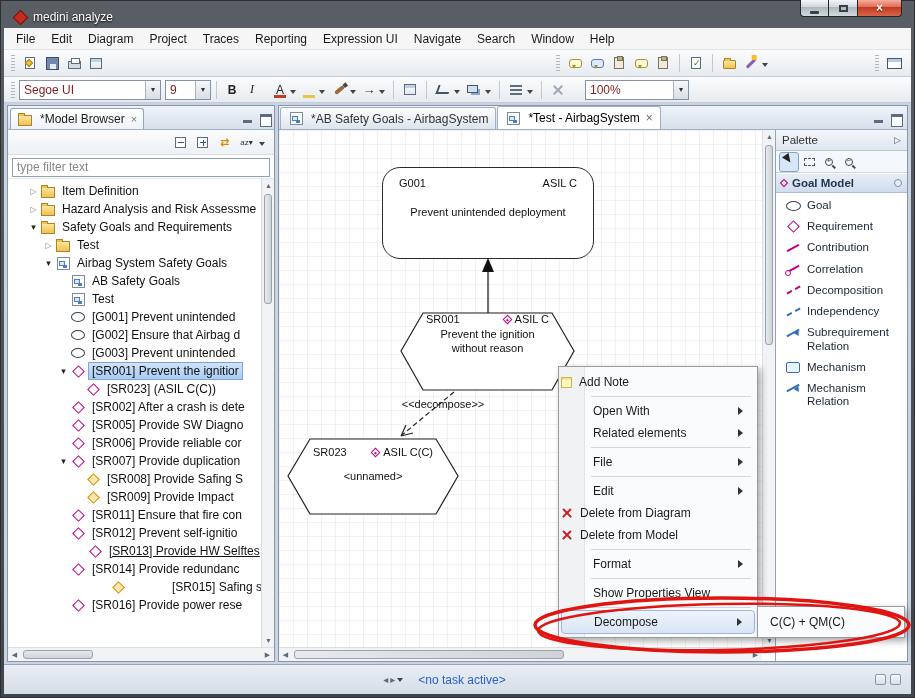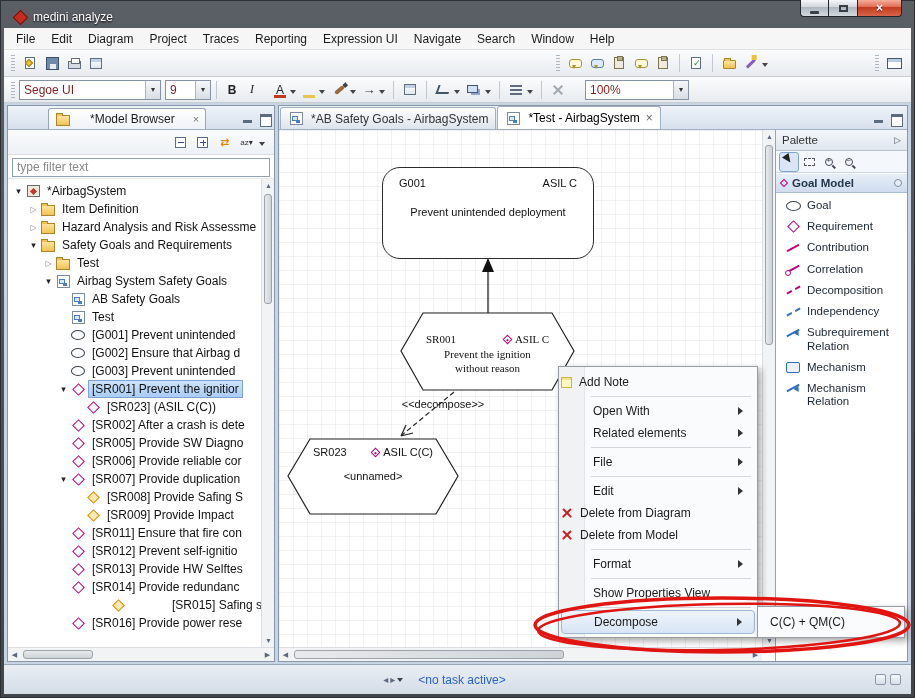--- a/index.html
+++ b/index.html
@@ -78,21 +78,21 @@
   .combo .cbtn { width:15px; background:linear-gradient(#f6f8fa,#d8dee5); border-left:1px solid #aab5c2; display:flex; align-items:center; justify-content:center; font-size:8px; color:#333; }
   .combo.font { width:142px; } .combo.size { width:46px; } .combo.zoom { width:104px; margin-left:16px; }
 
   
   .workbench { height:561px; background:#c9d4e2; padding:2px 3px; display:flex; gap:3px; }
   .panel-left { width:268px; background:#fff; border:1px solid #8796ab; display:flex; flex-direction:column; }
   .editor-stack { flex:1; background:#fff; border:1px solid #8796ab; display:flex; flex-direction:column; min-width:0; }
 
   
   .viewtabs { height:24px; background:linear-gradient(#eef3f9,#d7e0ec); border-bottom:1px solid #9fafc4; display:flex; align-items:flex-end; padding:0 2px; }
-  .viewtab { height:21px; display:flex; align-items:center; gap:16px; background:linear-gradient(#ffffff,#eef2f7); border:1px solid #93a5bb; border-bottom:none; border-radius:3px 3px 0 0; padding:0 6px; font-size:12px; color:#1c1c1c;margin-left:38px; }
+  .viewtab { height:21px; display:flex; align-items:center; gap:4px; background:linear-gradient(#ffffff,#eef2f7); border:1px solid #93a5bb; border-bottom:none; border-radius:3px 3px 0 0; padding:0 6px; font-size:12px; color:#1c1c1c; }
   .viewtab .vclose { color:#777; font-size:11px; margin-left:2px; }
   .view-minmax { margin-left:auto; display:flex; gap:3px; padding-bottom:4px; }
   .mmbtn { width:14px; height:12px; position:relative; }
   .mmbtn.mini::before { content:""; position:absolute; left:2px; bottom:2px; width:9px; height:3px; background:#5c6b7d; }
   .mmbtn.maxi::before { content:""; position:absolute; left:2px; top:1px; width:10px; height:9px; border:1px solid #5c6b7d; border-top:3px solid #5c6b7d; background:#fff; }
 
   .viewtoolbar { height:25px; border-bottom:1px solid #d7dde5; background:linear-gradient(#fafbfc,#eef1f5); display:flex; align-items:center; justify-content:flex-end; padding:0 6px; gap:3px; }
   .vtb { width:19px; height:19px; display:flex; align-items:center; justify-content:center; border-radius:2px; position:relative; }
   .i-colall { width:11px; height:11px; border:1px solid #5c6b7d; background:#fff; position:relative; }
   .i-colall::before { content:""; position:absolute; left:2px; top:4px; width:6px; height:1.5px; background:#33548a; }
@@ -150,21 +150,21 @@
                              linear-gradient(to bottom, rgba(110,125,140,0.10) 1px, transparent 1px);
             background-size:14px 14px; }
   .canvas-vscroll { position:absolute; right:0; top:0; bottom:14px; width:13px; background:#f2f3f5; border-left:1px solid #dadde1; }
   .canvas-hscroll { position:absolute; left:0; right:13px; bottom:0; height:14px; background:#f2f3f5; border-top:1px solid #dadde1; }
 
   .edges { position:absolute; left:0; top:0; }
   .node-goal { position:absolute; left:103px; top:37px; width:212px; height:92px; background:#fff; border:1px solid #2b2b2b; border-radius:18px; }
   .nhead { display:flex; justify-content:space-between; padding:9px 16px 0; font-size:11px; color:#111; }
   .nbody { text-align:center; font-size:11px; color:#111; margin-top:16px; padding:0 10px; line-height:1.3; }
   .hexlabel { position:absolute; font-size:11px; color:#111; }
-  .hex1 { left:122px; top:196px; width:173px; height:57px;font-family:Liberation Serif, serif; }
+  .hex1 { left:122px; top:176px; width:173px; height:57px; }
   .hex2 { left:9px; top:309px; width:170px; height:75px; }
   .hexhead { display:flex; justify-content:space-between; padding:7px 25px 0; align-items:center; }
   .hexbody { text-align:center; margin-top:3px; padding:0 26px; line-height:1.25; }
   .hex2 .hexbody { margin-top:12px; }
   .asil-wrap { display:flex; align-items:center; gap:4px; }
   .asil-diamond { width:7px; height:7px; border:1.4px solid #c2007a; transform:rotate(45deg); position:relative; flex:none; }
   .asil-diamond::before { content:""; position:absolute; inset:1.5px; background:#c2007a; }
   .edge-label { position:absolute; left:116px; top:268px; width:96px; text-align:center; font-size:11px; color:#111; }
 
   
@@ -393,25 +393,20 @@
             <span class="i-sort">az▾</span>
           </span>
         <span class="dd"></span>
       </div>
       <div class="filterbox">
         <input placeholder="type filter text" style="">
       </div>
       <div class="treewrap">
         <div class="tree">
 
-            <div class="trow" style="padding-left: 4px;">
-              <span class="tarrow ar-expanded"></span>
-              <span class="ticon ic-project"></span>
-              <span class="tlabel">*AirbagSystem</span>
-            </div>
 
             <div class="trow" style="padding-left: 19px;">
               <span class="tarrow ar-collapsed"></span>
               <span class="ticon ic-folder"></span>
               <span class="tlabel">Item Definition</span>
             </div>
 
             <div class="trow" style="padding-left: 19px;">
               <span class="tarrow ar-collapsed"></span>
               <span class="ticon ic-folder"></span>
@@ -519,21 +514,21 @@
               <span class="ticon ic-req"></span>
               <span class="tlabel">[SR011] Ensure that fire con</span>
             </div>
 
             <div class="trow" style="padding-left: 49px;">
               <span class="tarrow ar-none"></span>
               <span class="ticon ic-req"></span>
               <span class="tlabel">[SR012] Prevent self-ignitio</span>
             </div>
 
-            <div class="trow" style="padding-left: 49px;">
+            <div class="trow" style="padding-left: 66px; text-decoration: underline;">
               <span class="tarrow ar-none"></span>
               <span class="ticon ic-req"></span>
               <span class="tlabel">[SR013] Provide HW Selftes</span>
             </div>
 
             <div class="trow" style="padding-left: 49px;">
               <span class="tarrow ar-none"></span>
               <span class="ticon ic-req"></span>
               <span class="tlabel">[SR014] Provide redundanc</span>
             </div>

